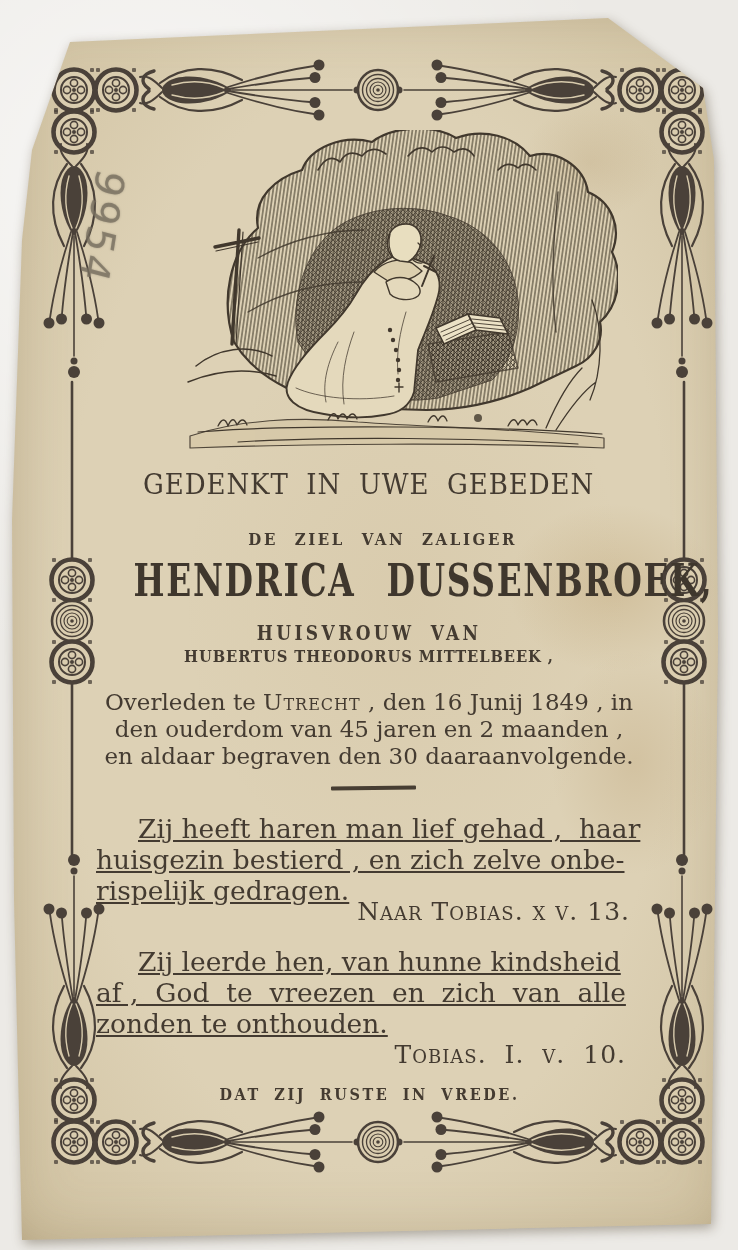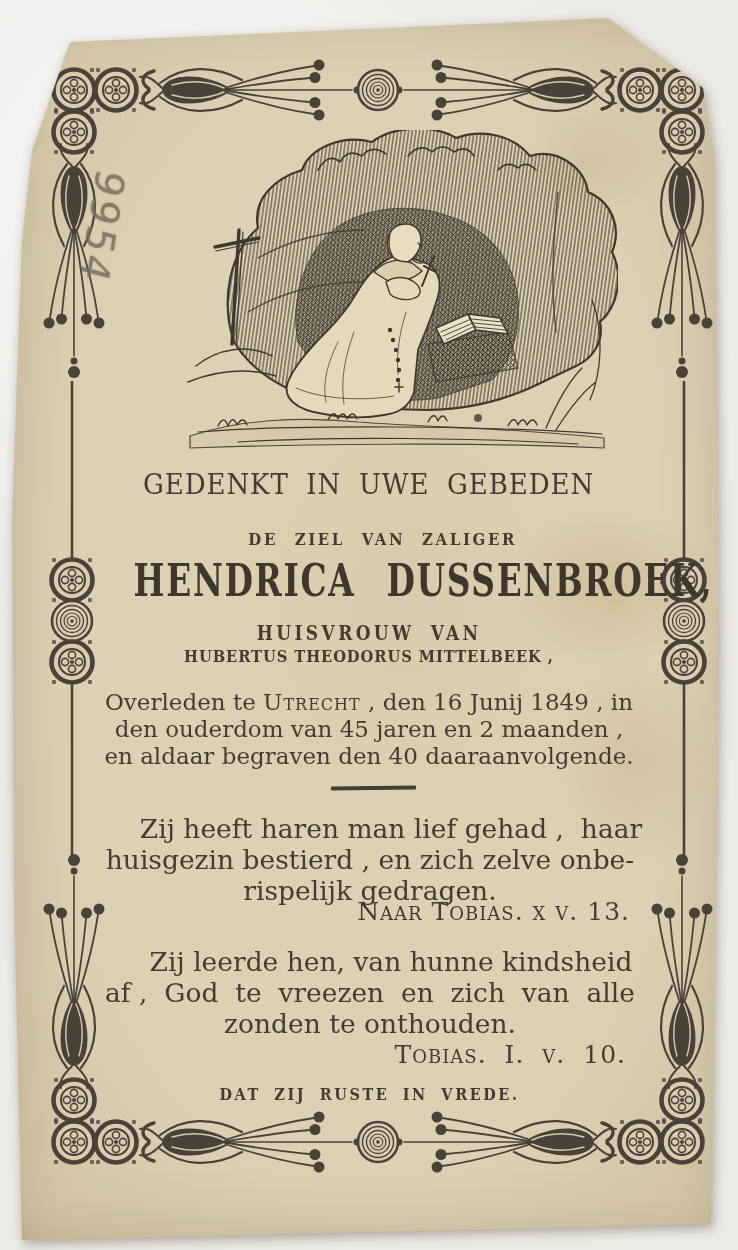--- a/index.html
+++ b/index.html
@@ -47,21 +47,21 @@
   .bigname{top:556px;font-size:40px;font-weight:700;letter-spacing:2px;word-spacing:22px;color:#3f372d;}
   .bigname .nowrap{transform:scale(.82,1.12);transform-origin:center;}
   .relation{top:621px;font-size:20px;font-weight:700;letter-spacing:4px;word-spacing:8px;}
   .relation .nowrap{transform:scaleX(.85);transform-origin:center;}
   .spouse{top:647px;font-size:16px;font-weight:700;letter-spacing:1px;}
   .spouse .nowrap{transform:scaleX(.92);transform-origin:center;}
   .obit{top:689px;font-size:23px;line-height:27px;}
   .obline{white-space:pre;}
   .sc{font-variant:small-caps;letter-spacing:1px;}
   .divider{position:absolute;left:331px;top:786px;width:85px;height:4px;background:#473e33;transform:rotate(-.6deg);border-radius:1px;}
-  .verse{position:absolute;left:96px;width:548px;text-align:center;color:#443b31;font-size:26.5px;line-height:31px;}
+  .verse{position:absolute;left:96px;width:548px;text-align:left;color:#443b31;font-size:26.5px;line-height:31px;text-decoration:underline;}
   .v1{top:813px;}
   .v2{top:946px;}
   .vline{white-space:pre;}
   .indent{text-indent:42px;}
   .citation{position:absolute;text-align:center;color:#443b31;font-size:25px;font-variant:small-caps;letter-spacing:1px;}
   .c1{top:897px;right:108px;}
   .c2{top:1040px;right:112px;word-spacing:9px;}
   .motto{top:1084px;font-size:17px;font-weight:700;letter-spacing:3px;word-spacing:7px;text-align:center;}
   .motto .nowrap{transform:scaleX(.85);transform-origin:center;}
 </style>
@@ -219,21 +219,21 @@
       <div class="txt relation">
         <span class="nowrap">HUISVROUW VAN</span>
       </div>
       <div class="txt spouse">
         <span class="nowrap">HUBERTUS THEODORUS MITTELBEEK ,</span>
       </div>
 
       <div class="txt obit">
         <div class="obline"><span>Overleden te </span><span class="sc">Utrecht</span><span> , den 16 Junij 1849 , in</span></div>
         <div class="obline">den ouderdom van 45 jaren en 2 maanden ,</div>
-        <div class="obline">en aldaar begraven den 40 daaraanvolgende.</div>
+        <div class="obline">en aldaar begraven den 30 daaraanvolgende.</div>
       </div>
 
       <div class="divider"></div>
 
       <div class="verse v1">
         <div class="vline indent">Zij heeft haren man lief gehad ,  haar</div>
         <div class="vline">huisgezin bestierd , en zich zelve onbe-</div>
         <div class="vline">rispelijk gedragen.</div>
       </div>
       <div class="citation c1">Naar Tobias. x v. 13.</div>

